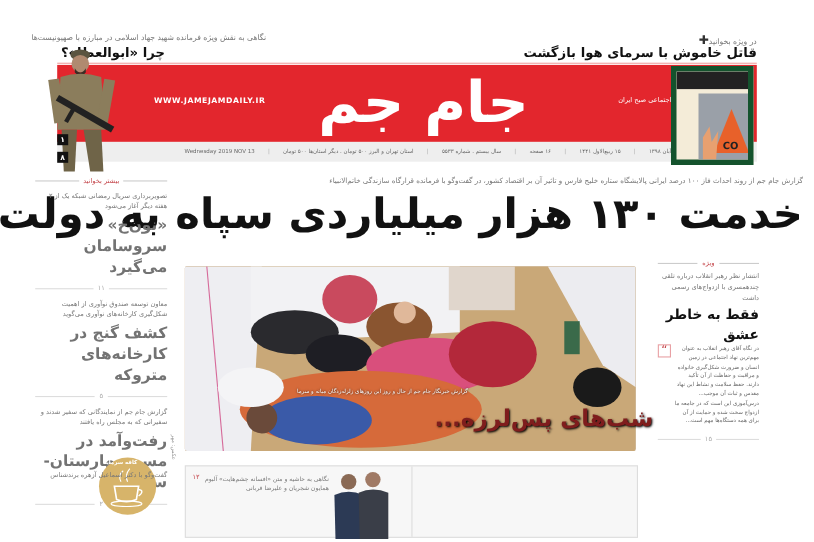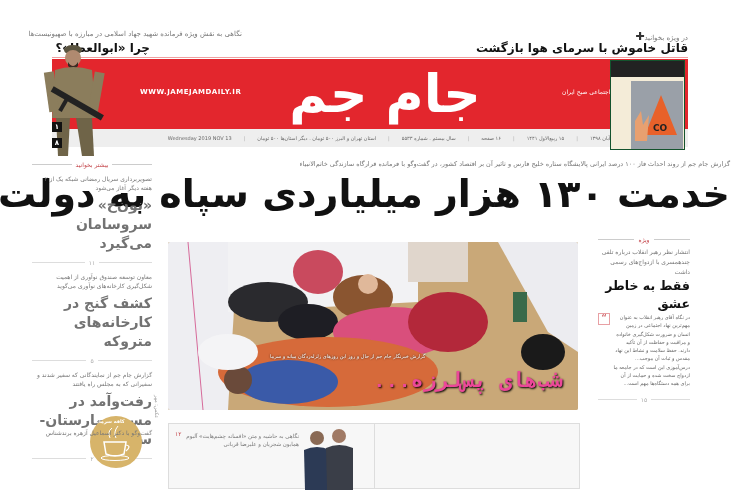--- a/index.html
+++ b/index.html
@@ -20,30 +20,30 @@
   .site-url { left: 140px; top: 88px; color: #fff; font-size: 7px; font-weight: bold; letter-spacing: 0.5px; }
   .tagline { left: 562px; top: 88px; color: #fff; font-size: 6px; white-space: nowrap; }
   .infobar { left: 52px; top: 129px; width: 636px; height: 18px; background: #eeeeee; display: flex; align-items: center; justify-content: flex-end; gap: 12px; padding: 0 50px 0 100px; font-size: 5px; color: #666; white-space: nowrap; }
   .infobar .sep { color: #aaa; }
 
   
   .soldier { left: 40px; top: 38px; width: 70px; height: 120px; }
   .badge-box { width: 10px; height: 10px; background: #111; color: #fff; font-size: 7px; display: flex; align-items: center; justify-content: center; font-weight: bold; }
 
   
-  .thumb { left: 610px; top: 60px; width: 75px; height: 90px; background: #f4ecd8; border: 1px solid #14532d; overflow: hidden; }
+  .thumb { left: 610px; top: 60px; width: 75px; height: 90px; background: #f4ecd8; border: 5px solid #14532d; overflow: hidden; }
 
   
   .kicker { left: 170px; top: 160px; width: 560px; font-size: 6.5px; color: #777; }
   .headline { left: 165px; top: 171px; width: 565px; font-size: 38px; font-weight: bold; color: #111; line-height: 46px; white-space: nowrap; letter-spacing: -1px; }
 
   
   .photo { left: 168px; top: 242px; width: 410px; height: 168px; background: #cbb79a; overflow: hidden; border-radius: 2px; }
   .photo-caption-small { left: 270px; top: 353px; font-size: 5px; color: #fff; text-shadow: 0 0 2px #000; white-space: nowrap; }
-  .photo-caption-big { left: 373px; top: 368px; font-size: 21px; font-weight: bold; color: #ec4899; text-shadow: 1px 1px 2px #000; white-space: nowrap; font-family: Liberation Mono, monospace; }
+  .photo-caption-big { left: 395px; top: 368px; font-size: 21px; font-weight: bold; color: #7f1d1d; text-shadow: 1px 1px 2px #000; white-space: nowrap; }
 
   
   .leftcol { left: 32px; top: 157px; width: 120px; }
   .divider-label { display: flex; align-items: center; gap: 4px; font-size: 6px; color: #c4454a; justify-content: center; margin: 4px 0; }
   .divider-label .ln { flex: 1; height: 1px; background: #ccc; }
   .lc-small { font-size: 6px; color: #777; line-height: 9px; }
   .lc-big { font-size: 14px; font-weight: bold; line-height: 19px; color: #737373; }
   .lc-sep { display: flex; align-items: center; gap: 4px; margin: 6px 0; }
   .lc-sep .ln { flex: 1; height: 1px; background: #ddd; }
   .lc-sep .dot { font-size: 6px; color: #aaa; }

